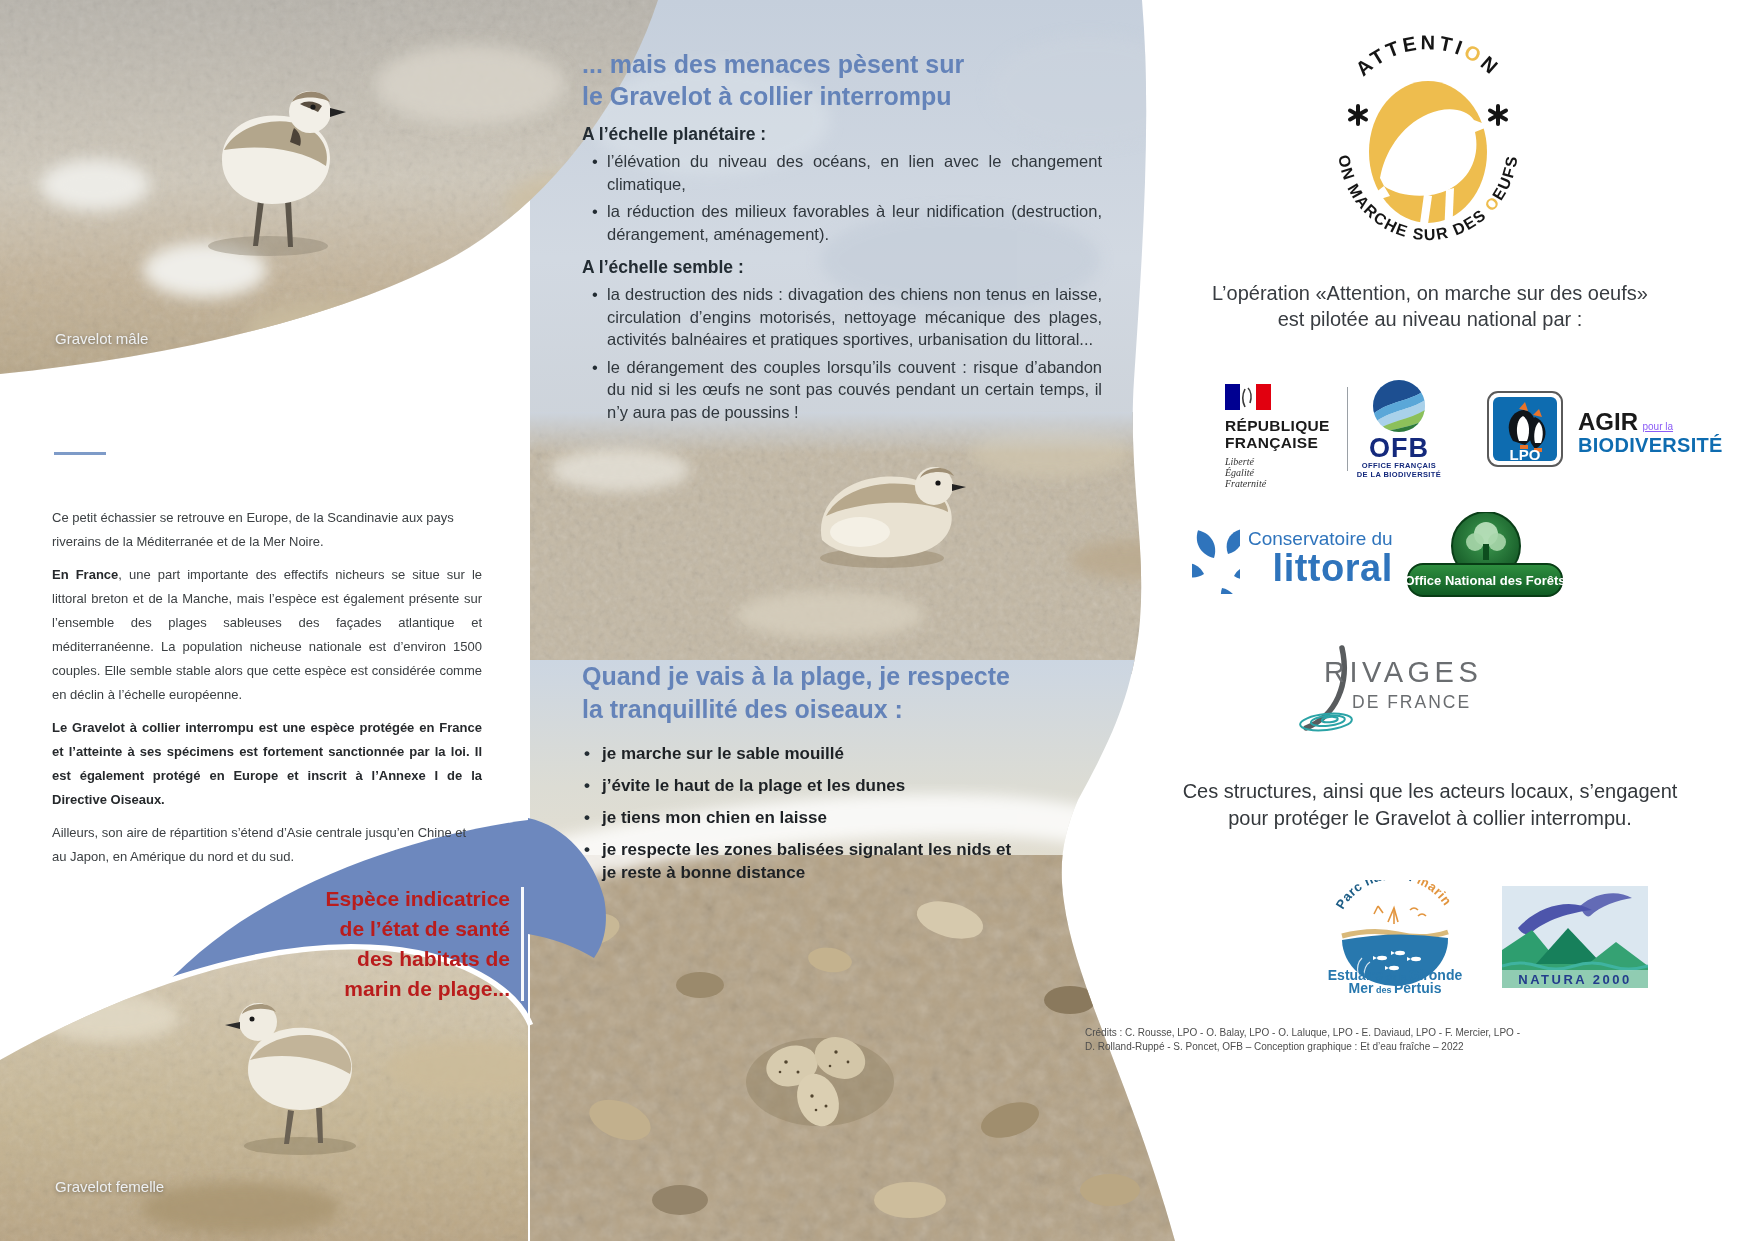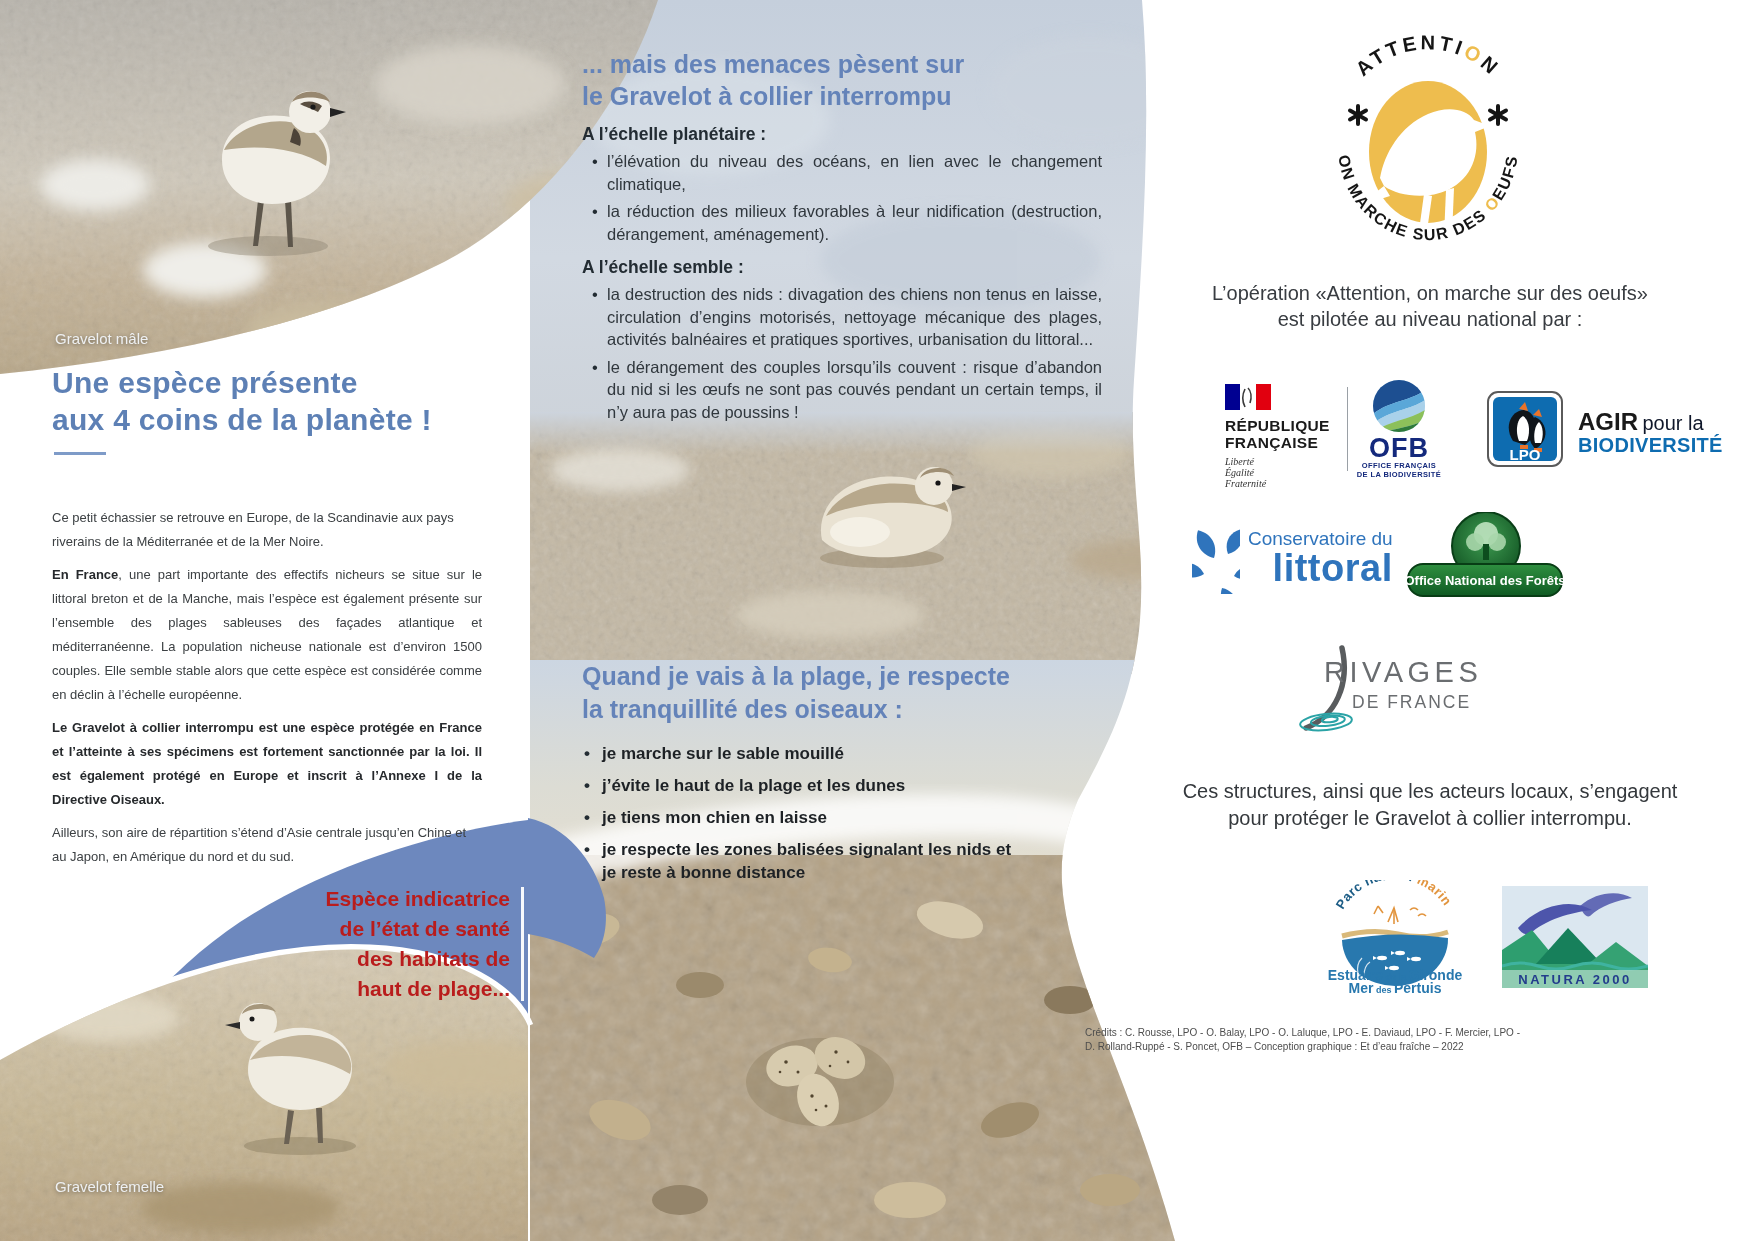--- a/index.html
+++ b/index.html
@@ -54,21 +54,21 @@
   .vdiv{position:absolute;left:1347px;top:387px;width:1px;height:84px;background:#9aa0a6;}
 
   .lg-ofb{position:absolute;left:1354px;top:380px;width:90px;text-align:center;}
   .lg-ofb .ofbc{position:static;display:block;margin:0 auto 2px auto;}
   .ofb-acr{font-size:27px;font-weight:bold;color:#14297c;line-height:28px;letter-spacing:1px;}
   .ofb-sub{font-size:7.5px;font-weight:bold;color:#14297c;line-height:8.5px;letter-spacing:.4px;}
 
   .lg-lpo{left:1487px;top:391px;}
   .lg-agir{position:absolute;left:1578px;top:408px;}
   .agir1{font-size:24px;font-weight:bold;color:#1a1a1a;}
-  .agir2{font-size:20px;color:#0f172a;}
+  .agir2{font-size:10px;color:#8b5cf6;text-decoration:underline;}
   .agir3{font-size:20px;font-weight:bold;color:#0e6cb0;letter-spacing:.3px;margin-top:-2px;}
 
   .lg-consv{position:absolute;left:1192px;top:528px;display:flex;align-items:flex-start;}
   .lg-consv svg{position:static;}
   .consv-t{margin-left:8px;}
   .c1{font-size:19px;color:#2f74bc;line-height:21px;}
   .c2{font-size:38px;font-weight:bold;color:#2f74bc;line-height:38px;letter-spacing:.5px;text-align:right;}
 
   .lg-onf{left:1406px;top:512px;}
   .lg-riv{left:1290px;top:640px;}
@@ -282,37 +282,33 @@
         <path d="M242,246 C246,234 270,232 276,244 C266,239 250,240 242,246 Z" fill="#a6977c"></path>
         <circle cx="252" cy="251" r="2.5" fill="#1a1a1a"></circle>
         <path d="M240,254 l-15,3 15,4 z" fill="#2b2b2b"></path>
       </g>
     </g>
   </svg>
 
   <div class="cap cap-male">Gravelot mâle</div>
   <div class="cap cap-female">Gravelot femelle</div>
 
-  <div class="left-head">
-    <div>Une espèce présente</div>
-    <div>aux 4 coins de la planète !</div>
-  </div>
   <div class="head-rule"></div>
   <div class="left-paras">
     <p>Ce petit échassier se retrouve en Europe, de la Scandinavie aux pays riverains de la Méditerranée et de la Mer Noire.</p>
     <p class="just"><b>En France</b><span>, une part importante des effectifs nicheurs se situe sur le littoral breton et de la Manche, mais l’espèce est également présente sur l’ensemble des plages sableuses des façades atlantique et méditerranéenne. La population nicheuse nationale est d’environ 1500 couples. Elle semble stable alors que cette espèce est considérée comme en déclin à l’échelle européenne.</span></p>
     <p class="just bold">Le Gravelot à collier interrompu est une espèce protégée en France et l’atteinte à ses spécimens est fortement sanctionnée par la loi. Il est également protégé en Europe et inscrit à l’Annexe I de la Directive Oiseaux.</p>
     <p>Ailleurs, son aire de répartition s’étend d’Asie centrale jusqu’en Chine et au Japon, en Amérique du nord et du sud.</p>
   </div>
 
   <div class="indicator">
     <div>Espèce indicatrice</div>
     <div>de l’état de santé</div>
     <div>des habitats de</div>
-    <div>haut de plage...</div>
+    <div>marin de plage...</div>
   </div>
   <div class="indicator-bar"></div>
 
   <div class="menaces">
     <div class="mhead">
       <div>... mais des menaces pèsent sur</div>
       <div>le Gravelot à collier interrompu</div>
     </div>
     <div class="mtitle">A l’échelle planétaire :</div>
     <ul>

